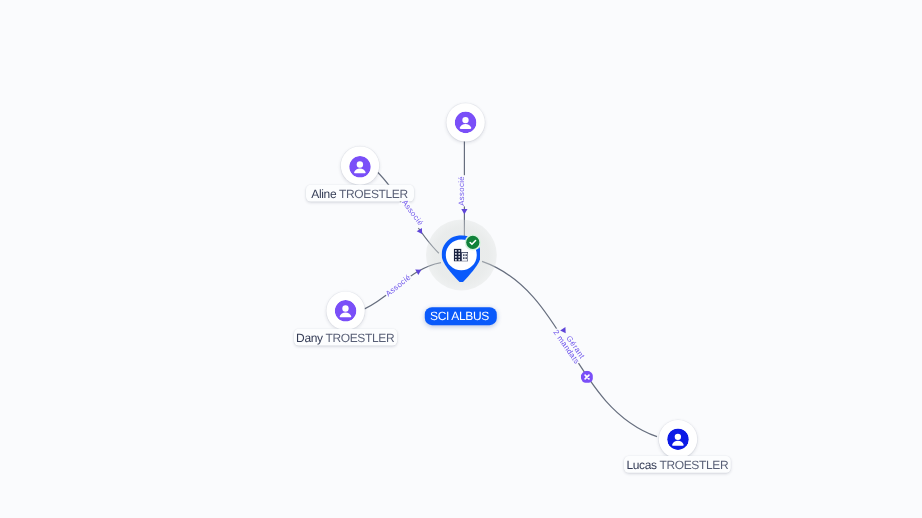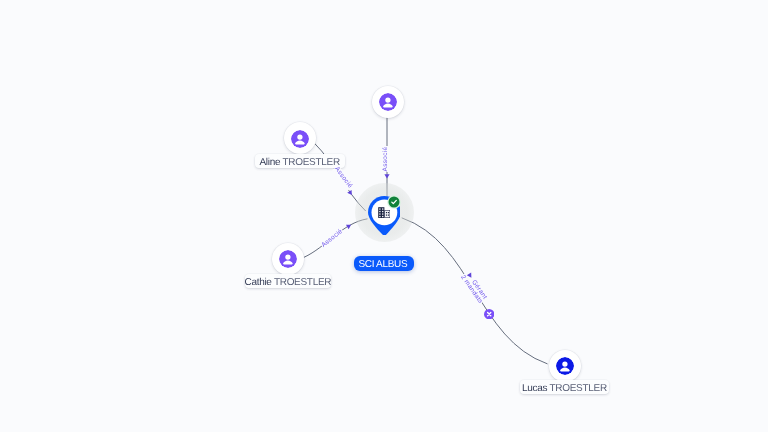--- a/index.html
+++ b/index.html
@@ -66,21 +66,21 @@
   </div>
 
   <div class="avatar" style="left:272.3px;top:242.7px;width:32.1px;height:32.1px;">
     <svg class="inner" style="left:7.2px;top:7.6px;" width="18" height="18" viewBox="0 0 194 194">
       <circle cx="97" cy="97" r="97" fill="#7a4ff8"></circle>
       <circle cx="96" cy="76" r="28.5" fill="#fff"></circle>
       <path d="M96 112c-24 0-44.5 15.5-51 31.5-2.4 5.9 2 12.5 8.4 12.5h85.2c6.4 0 10.8-6.6 8.4-12.5C140.5 127.5 120 112 96 112z" fill="#fff"></path>
     </svg>
   </div>
   <div class="nlabel" style="left:244.5px;top:274px;width:86.3px;">
-    <span class="first">Cathie</span><span class="last"> TROESTLER</span>
+    <span class="first">Dany</span><span class="last"> TROESTLER</span>
   </div>
 
   <div class="avatar" style="left:548.5px;top:349.8px;width:32.1px;height:32.1px;">
     <svg class="inner" style="left:7.2px;top:7.6px;" width="18" height="18" viewBox="0 0 194 194">
       <circle cx="97" cy="97" r="97" fill="#0c1ae6"></circle>
       <circle cx="96" cy="76" r="28.5" fill="#fff"></circle>
       <path d="M96 112c-24 0-44.5 15.5-51 31.5-2.4 5.9 2 12.5 8.4 12.5h85.2c6.4 0 10.8-6.6 8.4-12.5C140.5 127.5 120 112 96 112z" fill="#fff"></path>
     </svg>
   </div>
   <div class="nlabel" style="left:519.8px;top:380.2px;width:89.3px;">

